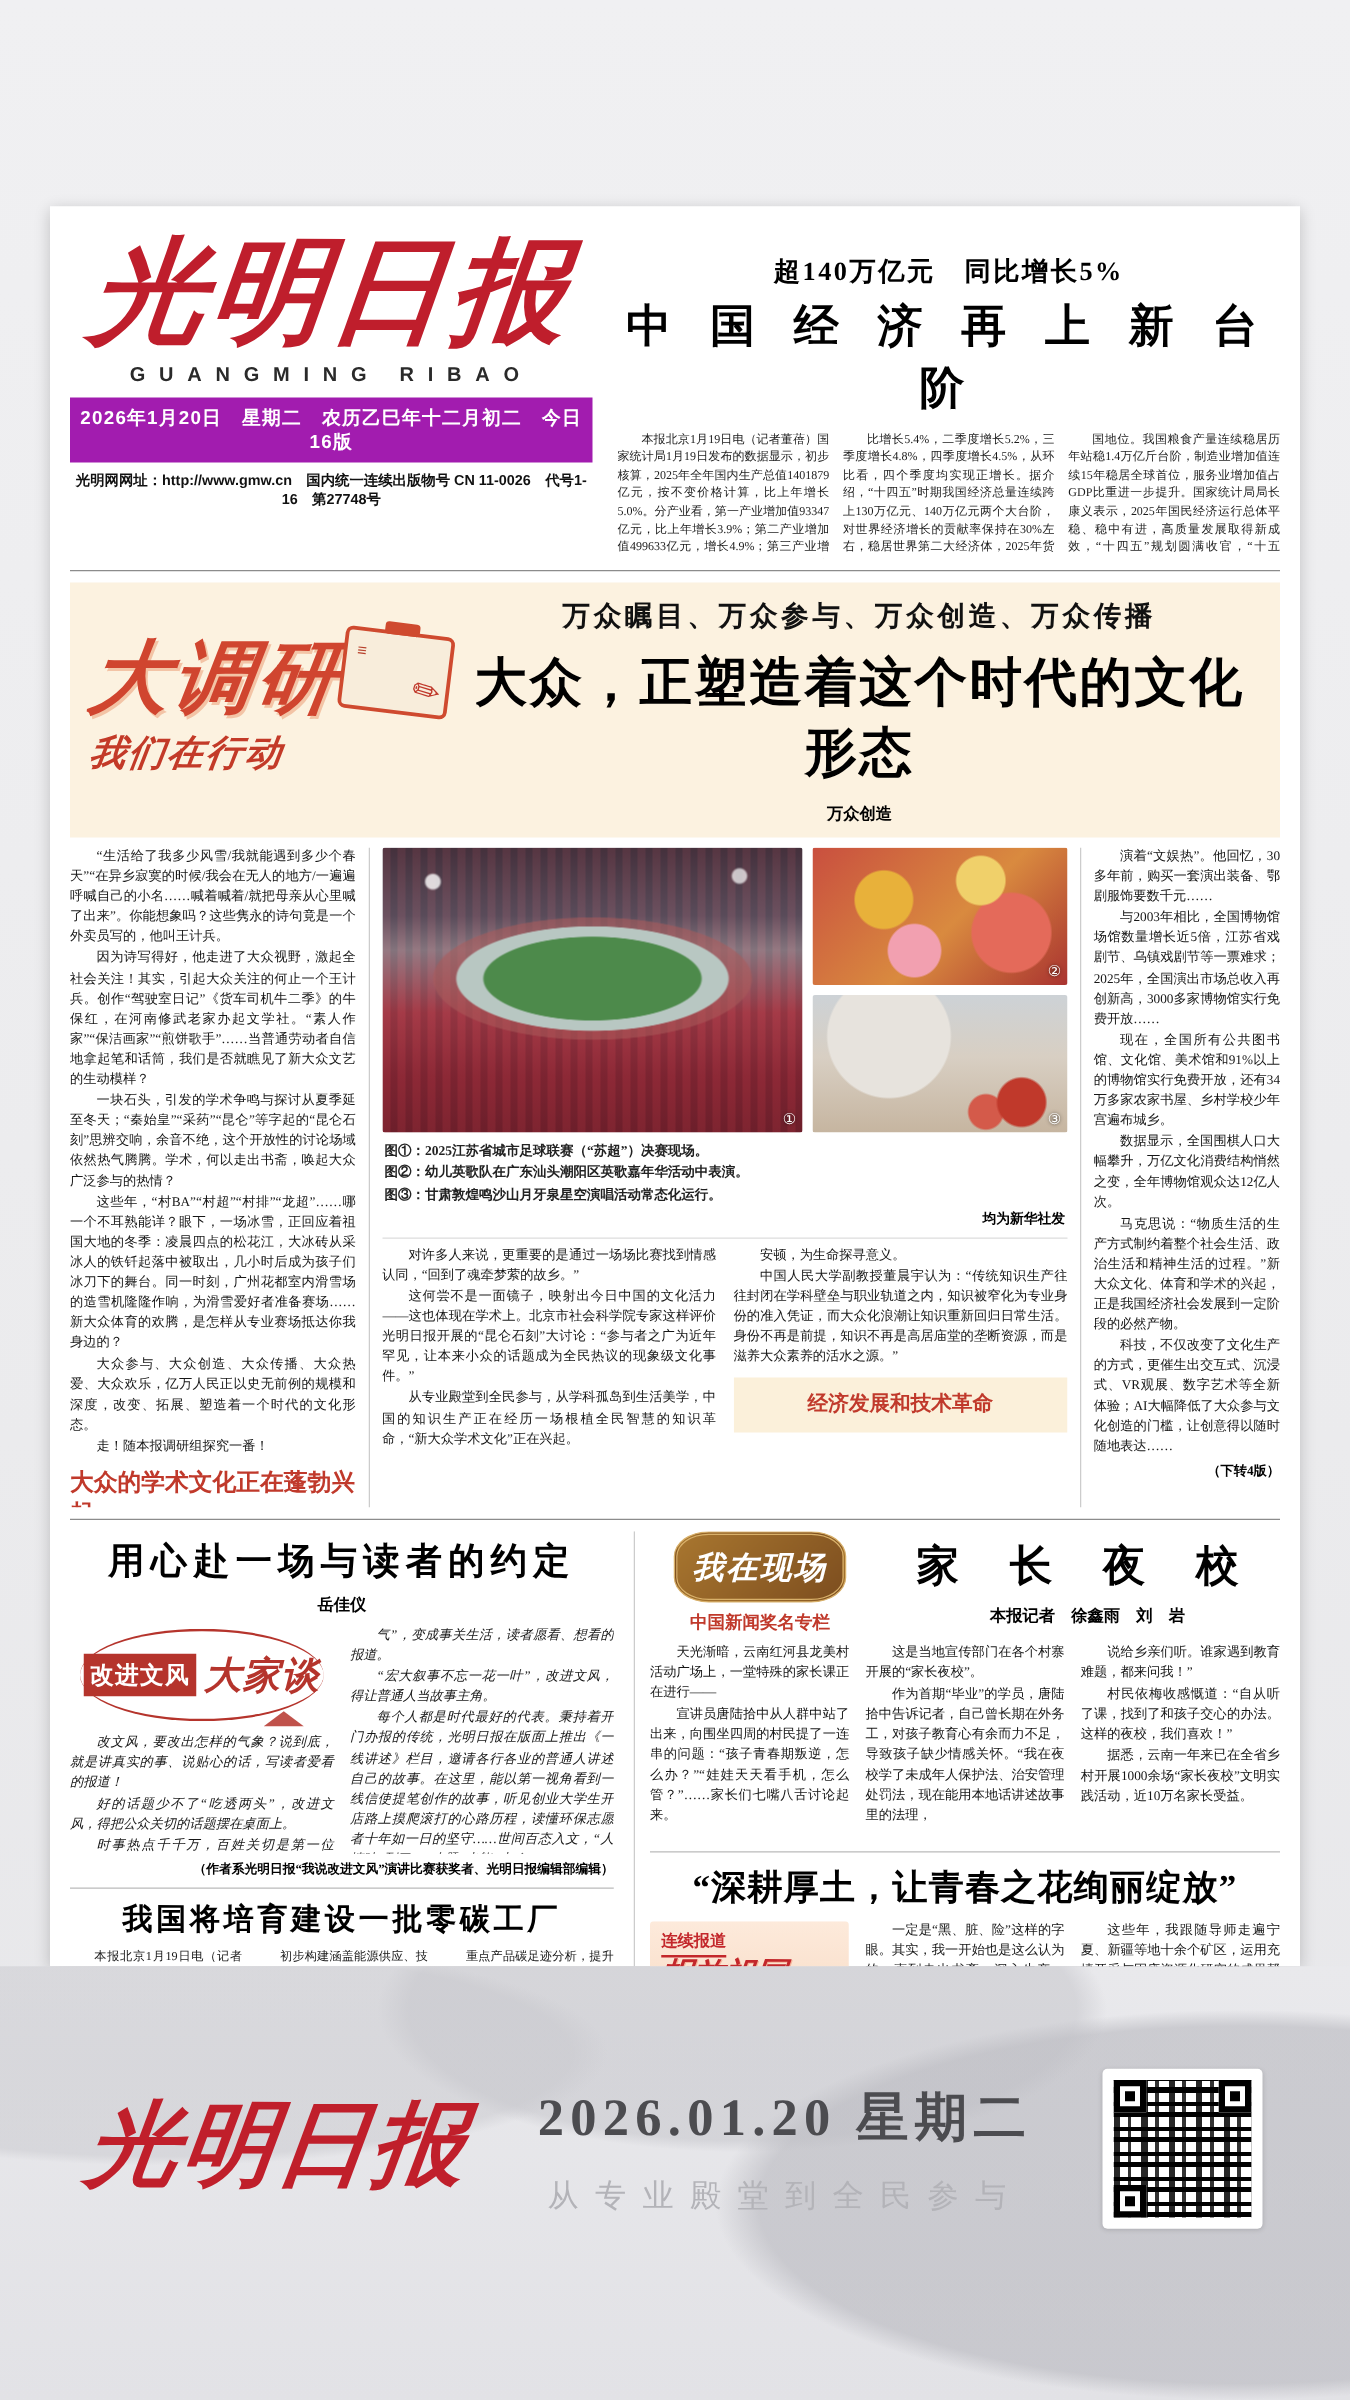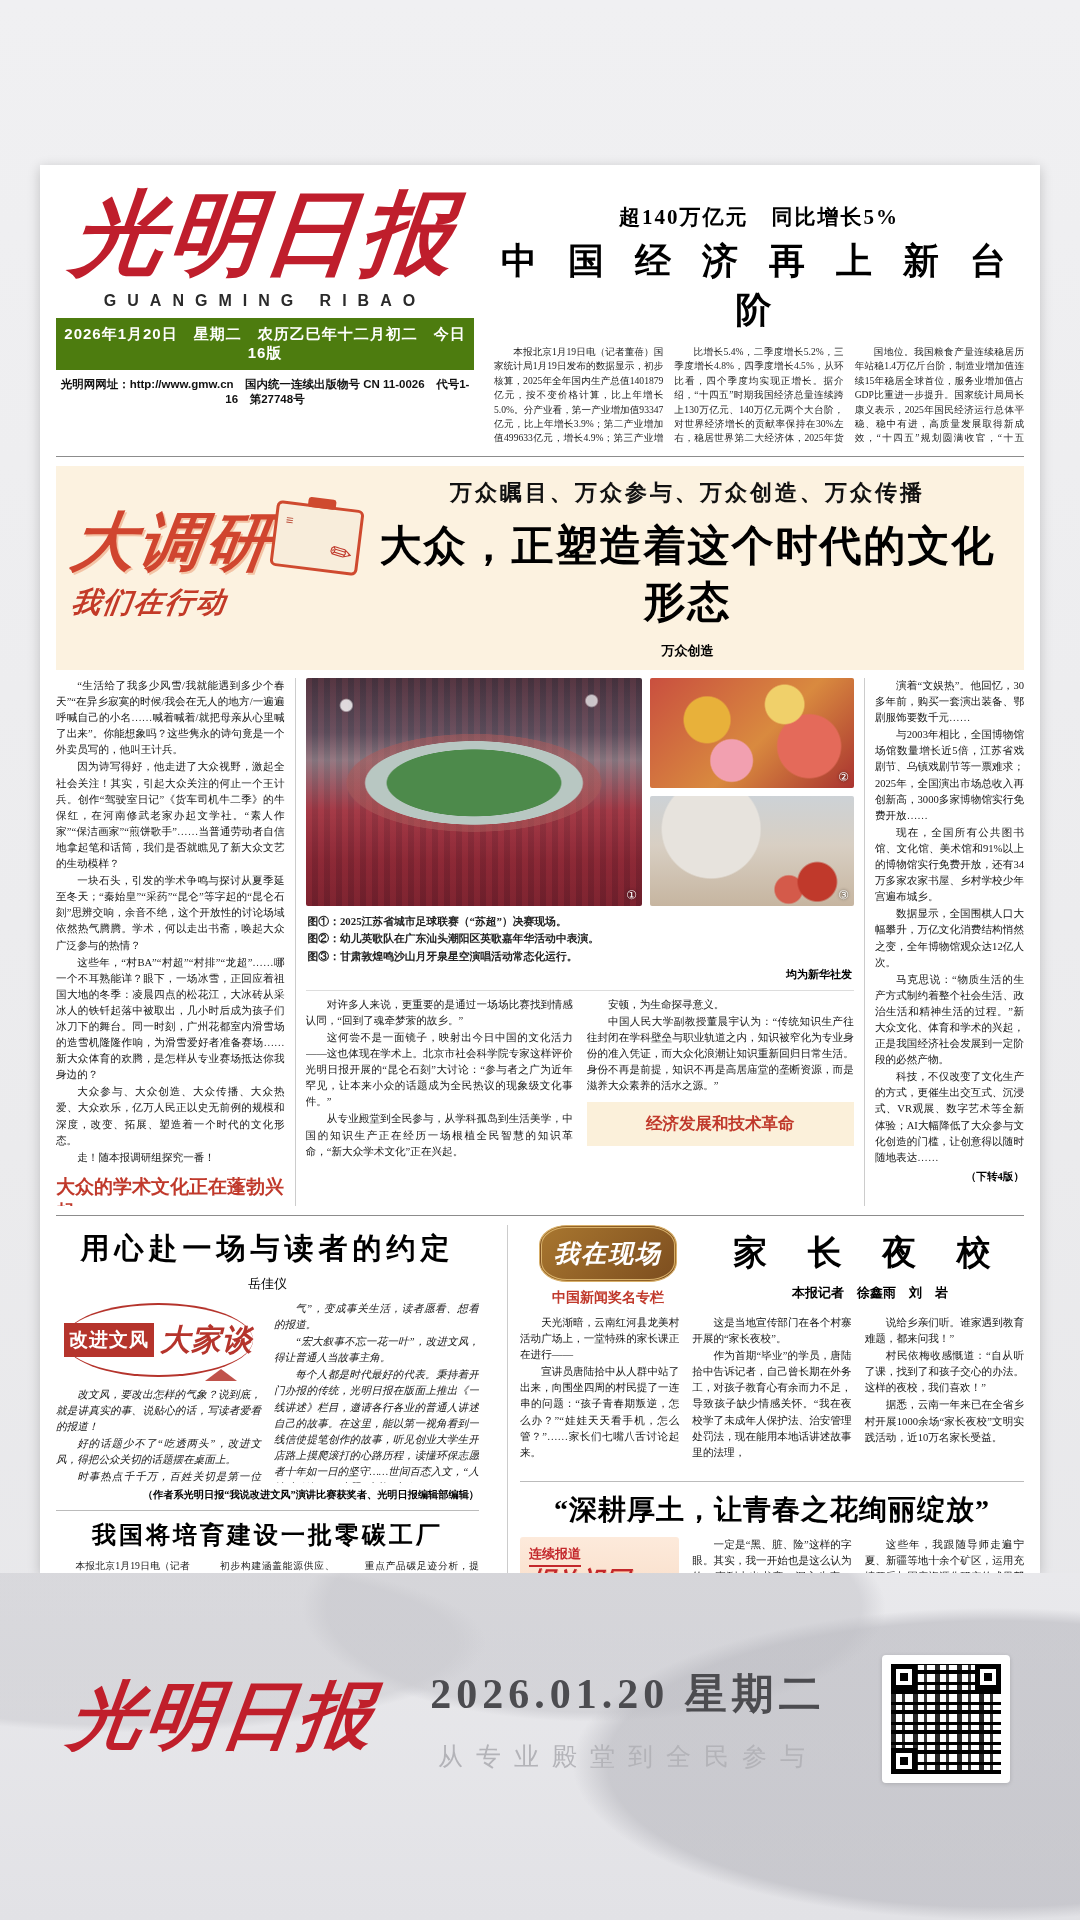--- a/index.html
+++ b/index.html
@@ -11,21 +11,21 @@
   
   .sheet { position:absolute; left:40px; top:165px; width:1000px; height:1408px;
            background:#fff; box-shadow:0 3px 12px rgba(0,0,0,.2); padding:12px 16px 10px; }
 
   .mast { display:flex; }
   .mast-left { width:418px; }
   .logo-cn { font-style:italic; font-weight:900; font-size:92px; line-height:1.25;
              color:#bf1e2c; text-align:center; letter-spacing:4px; transform:skewX(-6deg); }
   .logo-latin { text-align:center; font-family:"Liberation Sans",sans-serif; font-weight:700;
                 font-size:16px; letter-spacing:11px; color:#2a2a2a; margin:0 0 8px; }
-  .datebar { background:#4d7c0f; color:#fff; text-align:center; padding:7px 0;
+  .datebar { background:#a21caf; color:#fff; text-align:center; padding:7px 0;
              font-family:"Liberation Sans",sans-serif; font-weight:700; font-size:15px; letter-spacing:1px; }
   .infoline { text-align:center; font-family:"Liberation Sans",sans-serif; font-weight:700;
               font-size:11.5px; color:#111; margin-top:7px; }
 
   .mast-right { flex:1; padding-left:20px; }
   .ts-kicker { text-align:center; font-weight:700; font-size:21px; letter-spacing:2px; margin-top:26px; }
   .ts-head { text-align:center; font-weight:900; font-size:36px; letter-spacing:11px; margin:6px 0 10px; }
   .cols3 { display:flex; gap:11px; height:102px; overflow:hidden; }
   .cols3 > div { flex:1; }
   .tinyp { font-size:9.6px; line-height:1.5; text-align:justify; color:#1c1c1c; text-indent:2em; }
@@ -92,25 +92,25 @@
   .cap { font-weight:700; font-size:10.8px; line-height:1.6; color:#222; }
   .credit { font-weight:700; font-size:11px; text-align:right; margin-top:2px; }
   .fmid-bottom { display:flex; gap:14px; flex:1; overflow:hidden; border-top:1px solid #ddd; padding-top:6px; }
   .fmid-bottom > div { flex:1; overflow:hidden; }
   .econ-box { background:#fbf0da; color:#c0392b; font-weight:900; font-size:16.5px; line-height:1.45;
               text-align:center; padding:10px 4px; margin:8px 0 7px; font-family:"Liberation Sans",sans-serif; }
   .turnpage { font-weight:700; font-size:10.6px; text-align:right; margin-top:4px; }
 
   
   .bottom { display:flex; height:474px; overflow:hidden; }
-  .bleft { width:452px; padding-right:28px; border-right:1px solid #ccc; overflow:hidden; }
+  .bleft { width:452px; padding-right:16px; border-right:1px solid #ccc; overflow:hidden; }
   .bright { flex:1; padding-left:12px; overflow:hidden; }
 
   .r-head { text-align:center; font-weight:900; font-size:29px; letter-spacing:5px; margin-top:4px; }
-  .r-byline { text-align:center; font-size:13px; margin:6px 0 8px; }
+  .r-byline { text-align:center; font-size:13px; margin:6px 0 8px;font-weight:bold; }
   .r-body { display:flex; gap:13px; height:182px; overflow:hidden; }
   .r-body > div { flex:1; }
   .it p { font-style:italic; }
   .badge-wenfeng { border-top:2px solid #b5342c; border-bottom:2px solid #b5342c; border-radius:50%;
                    height:74px; display:flex; align-items:center; justify-content:center; gap:6px;
                    margin:2px 8px 10px; position:relative; }
   .bw1 { background:#b5342c; color:#fff; font-weight:900; font-size:19px; padding:4px 5px; letter-spacing:1px;
          font-family:"Liberation Sans",sans-serif; }
   .bw2 { color:#b5342c; font-style:italic; font-weight:900; font-size:30px; letter-spacing:1px; }
   .bw-mtn { position:absolute; right:16px; bottom:-6px; width:0; height:0;

